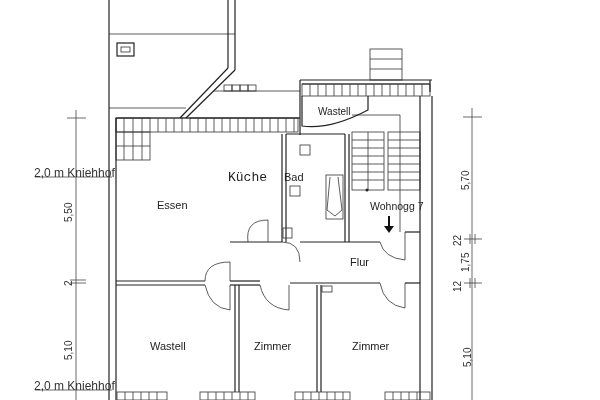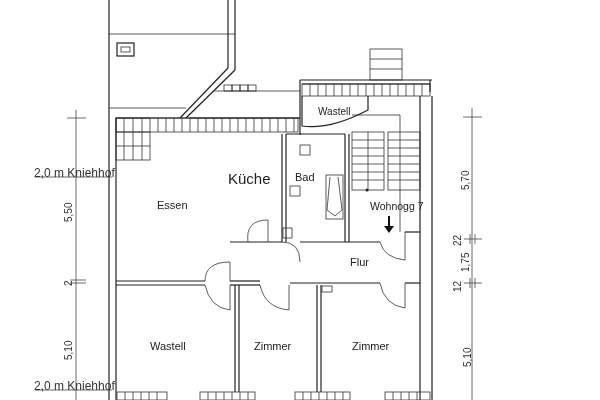--- a/index.html
+++ b/index.html
@@ -149,22 +149,22 @@
     <line class="dim" x1="470" y1="234" x2="470" y2="244"></line>
     <line class="dim" x1="475" y1="234" x2="475" y2="244"></line>
     <line class="dim" x1="470" y1="278" x2="470" y2="288"></line>
     <line class="dim" x1="475" y1="278" x2="475" y2="288"></line>
     <line class="dim" x1="464" y1="239" x2="482" y2="239"></line>
     <line class="dim" x1="464" y1="283" x2="482" y2="283"></line>
   </g>
 </svg>
 
 <div class="lbl room" style="left:157px;top:199px;">Essen</div>
-<div class="lbl room" style="left:228px;top:170px;font-size:15px;">Küche</div>
-<div class="lbl room" style="left:295px;top:171px;font-size:11px;">Bad</div>
+<div class="lbl room" style="left:228px;top:170px;font-size:13px;font-family:Liberation Mono, monospace;">Küche</div>
+<div class="lbl room" style="left:284px;top:171px;font-size:11px;">Bad</div>
 <div class="lbl room" style="left:318px;top:106px;font-size:10px;">Wastell</div>
 <div class="lbl room" style="left:362px;top:200px;font-size:10.5px;margin-left:8px;">Wohnogg 7</div>
 <div class="lbl room" style="left:303px;top:256px;margin-left:47px;">Flur</div>
 <div class="lbl room" style="left:150px;top:340px;">Wastell</div>
 <div class="lbl room" style="left:254px;top:340px;">Zimmer</div>
 <div class="lbl room" style="left:352px;top:340px;">Zimmer</div>
 
 <div class="lbl small" style="left:34px;top:166px;">2,0 m Kniehhof</div>
 <div class="lbl small" style="left:34px;top:379px;">2,0 m Kniehhof</div>
 

